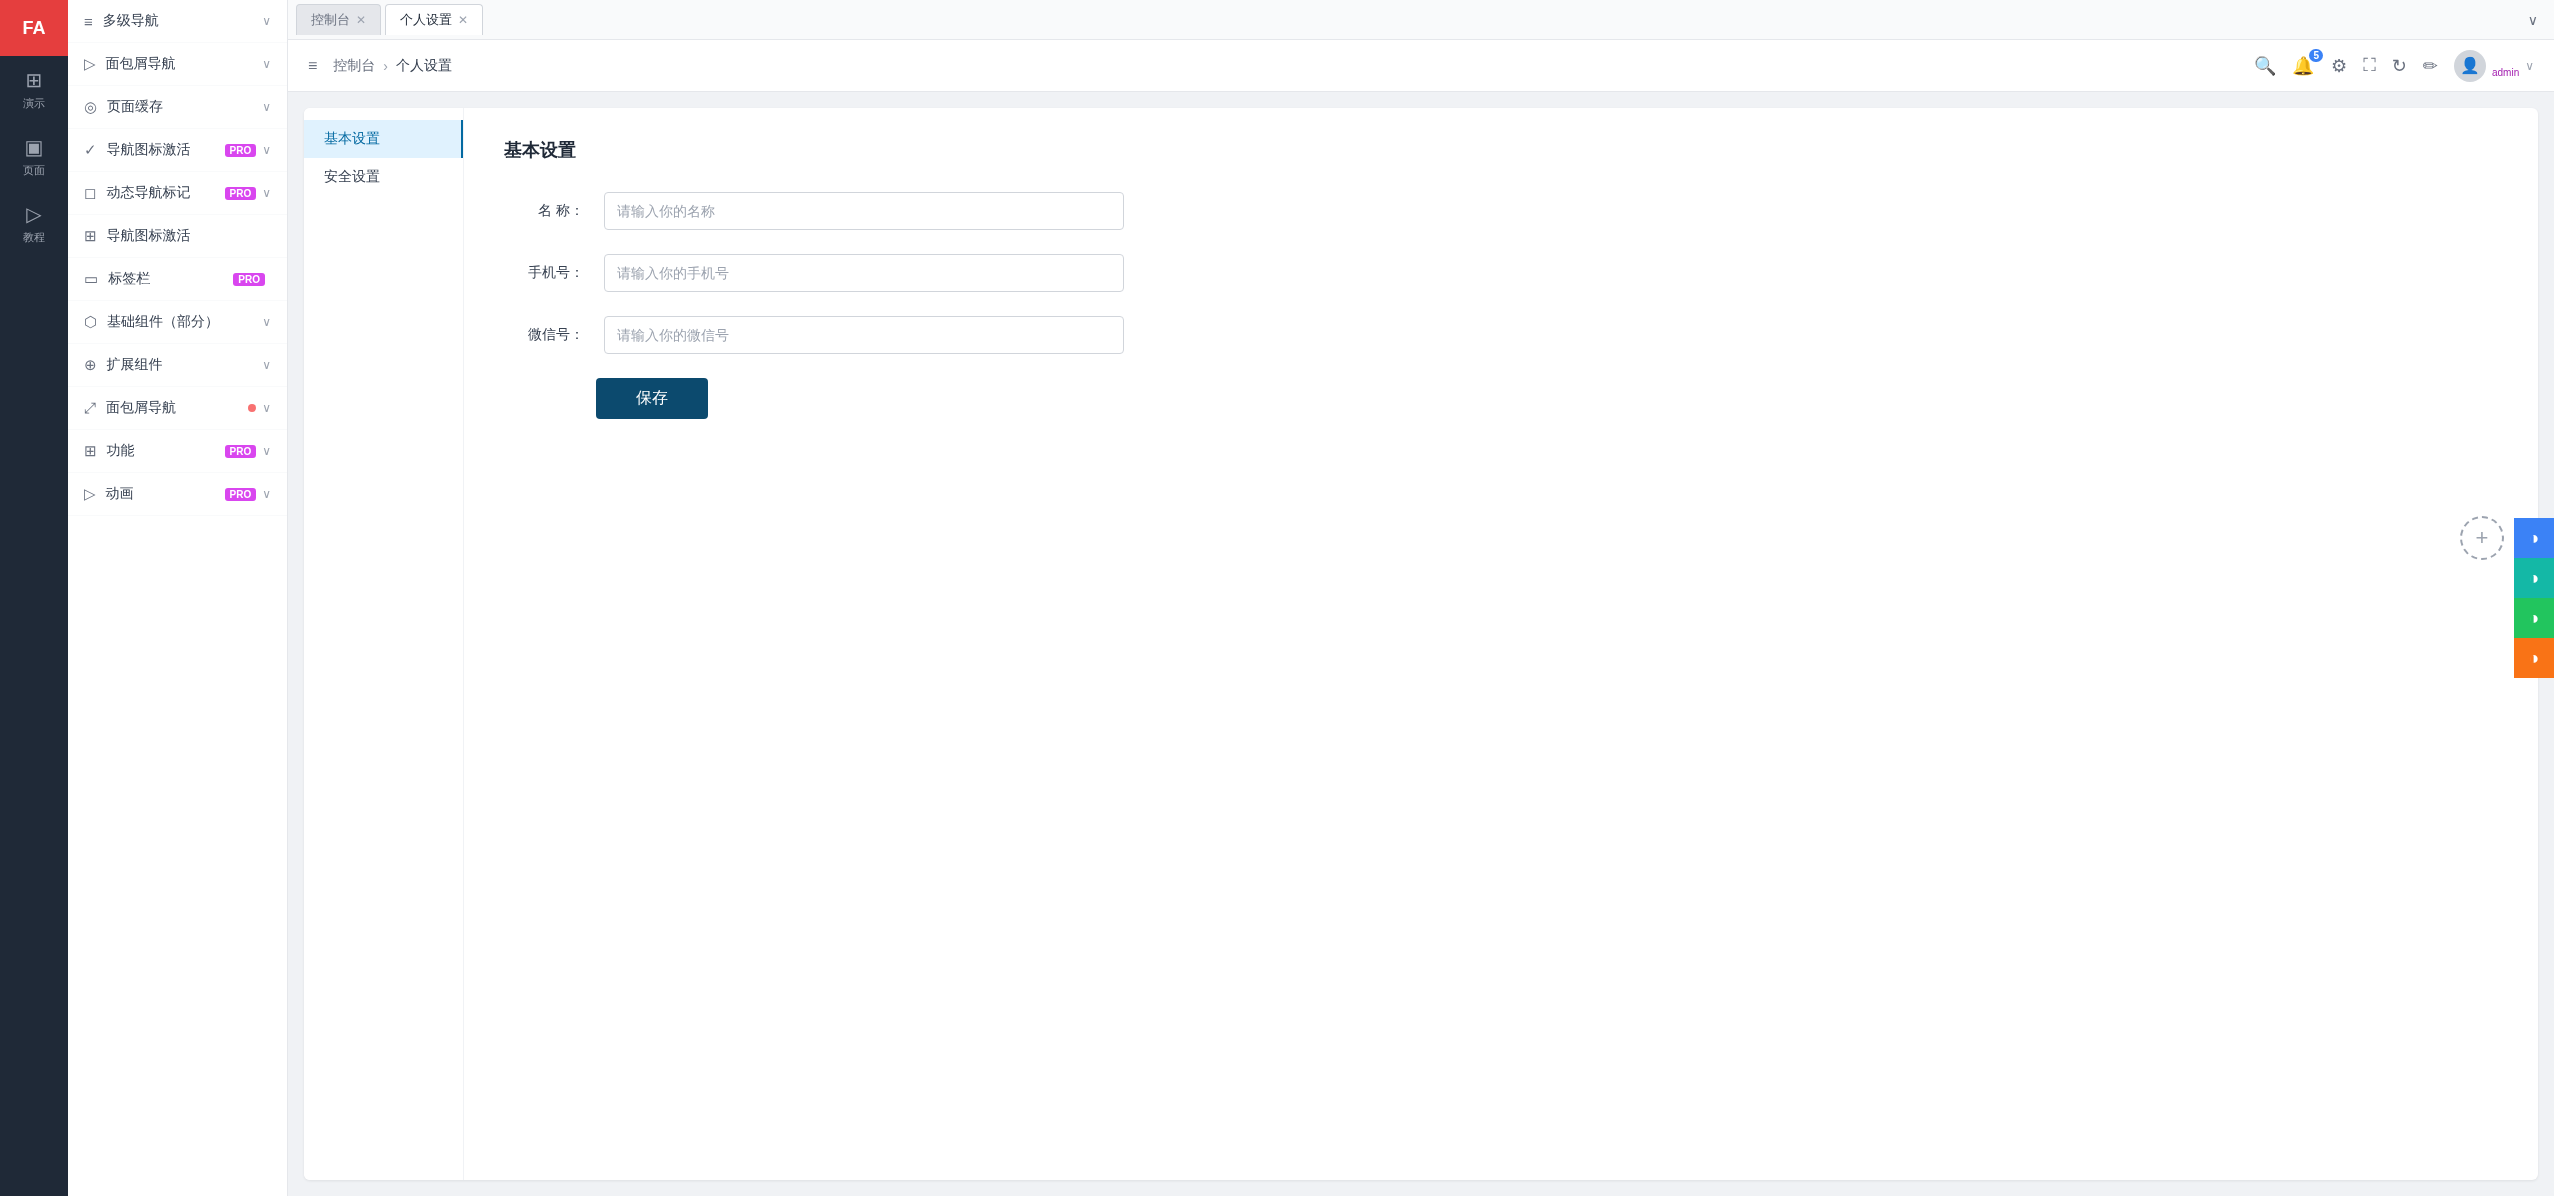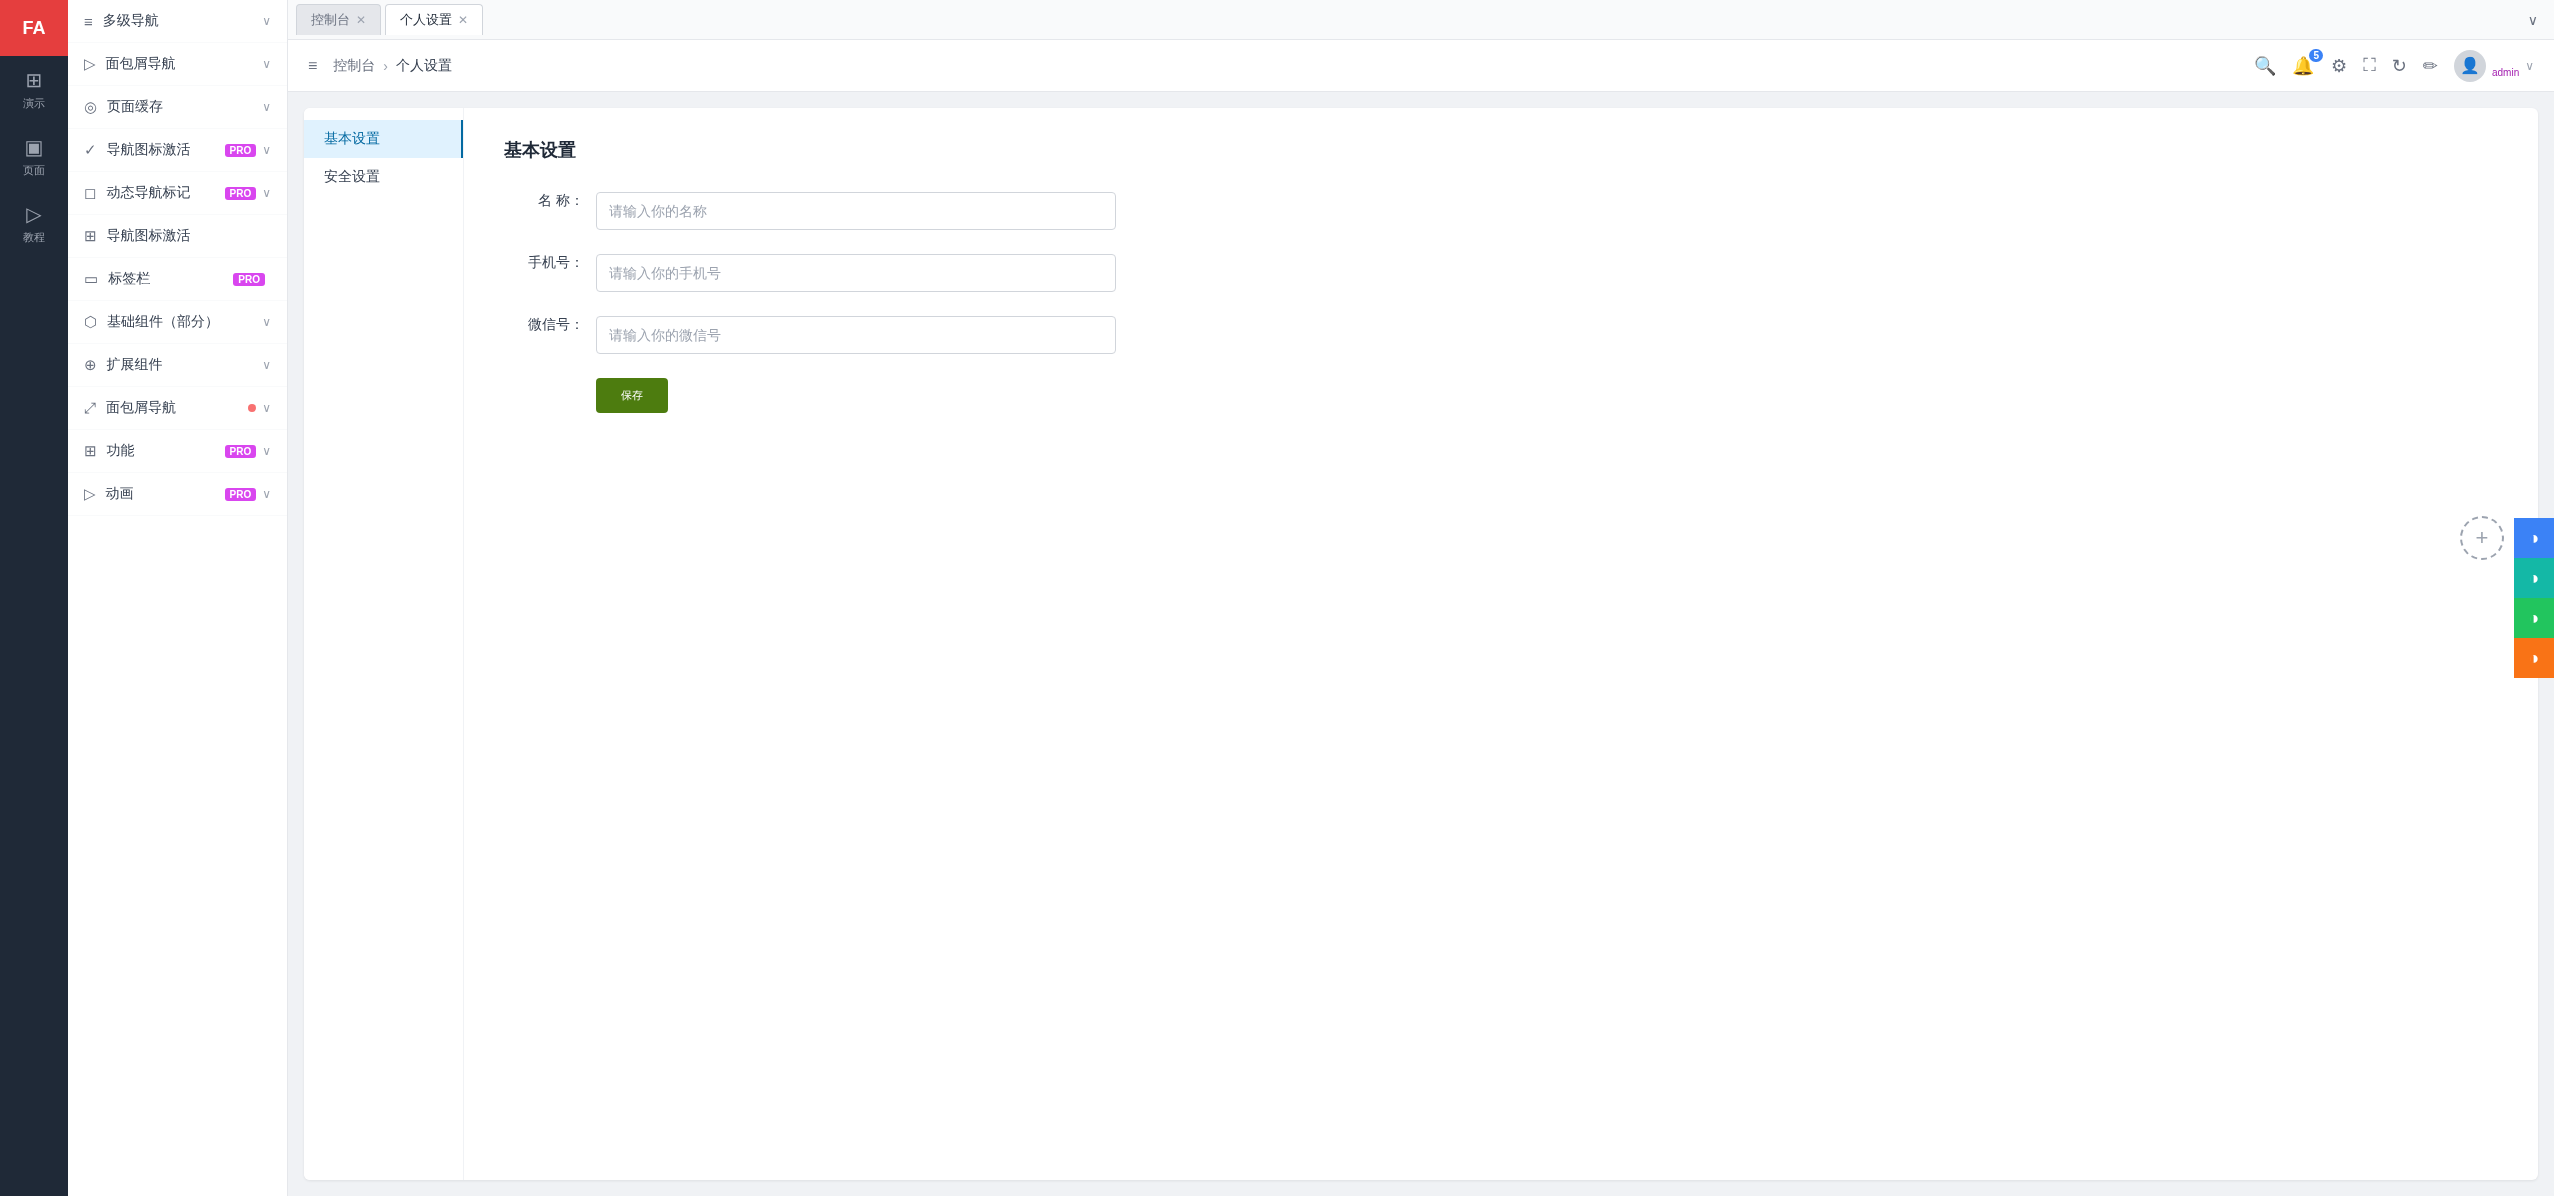--- a/index.html
+++ b/index.html
@@ -239,21 +239,23 @@
 
     .settings-title {
       font-size: 18px;
       font-weight: 600;
       color: #1f2937;
       margin-bottom: 30px;
     }
 
     .form-row {
       display: flex;
+      align-items: center;
       margin-bottom: 24px;
+      gap: 8px;
     }
     .form-label {
       width: 80px;
       text-align: right;
       color: #374151;
       font-size: 14px;
       margin-right: 12px;
       flex-shrink: 0;
     }
     .form-input {
@@ -264,26 +266,26 @@
       border-radius: 4px;
       padding: 0 12px;
       font-size: 14px;
       color: #374151;
       outline: none;
       background: white;
     }
     .form-input::placeholder { color: #9ca3af; }
 
     .save-btn {
-      background: #4d7c0f;
+      background: #0c4a6e;
       color: white;
       border: none;
-      padding: 10px 25px;
+      padding: 10px 40px;
       border-radius: 4px;
-      font-size: 11px;
+      font-size: 16px;
       cursor: pointer;
       margin-left: 92px;
     }
 
     
     .right-float {
       position: fixed;
       right: 0;
       top: 50%;
       transform: translateY(-50%);

